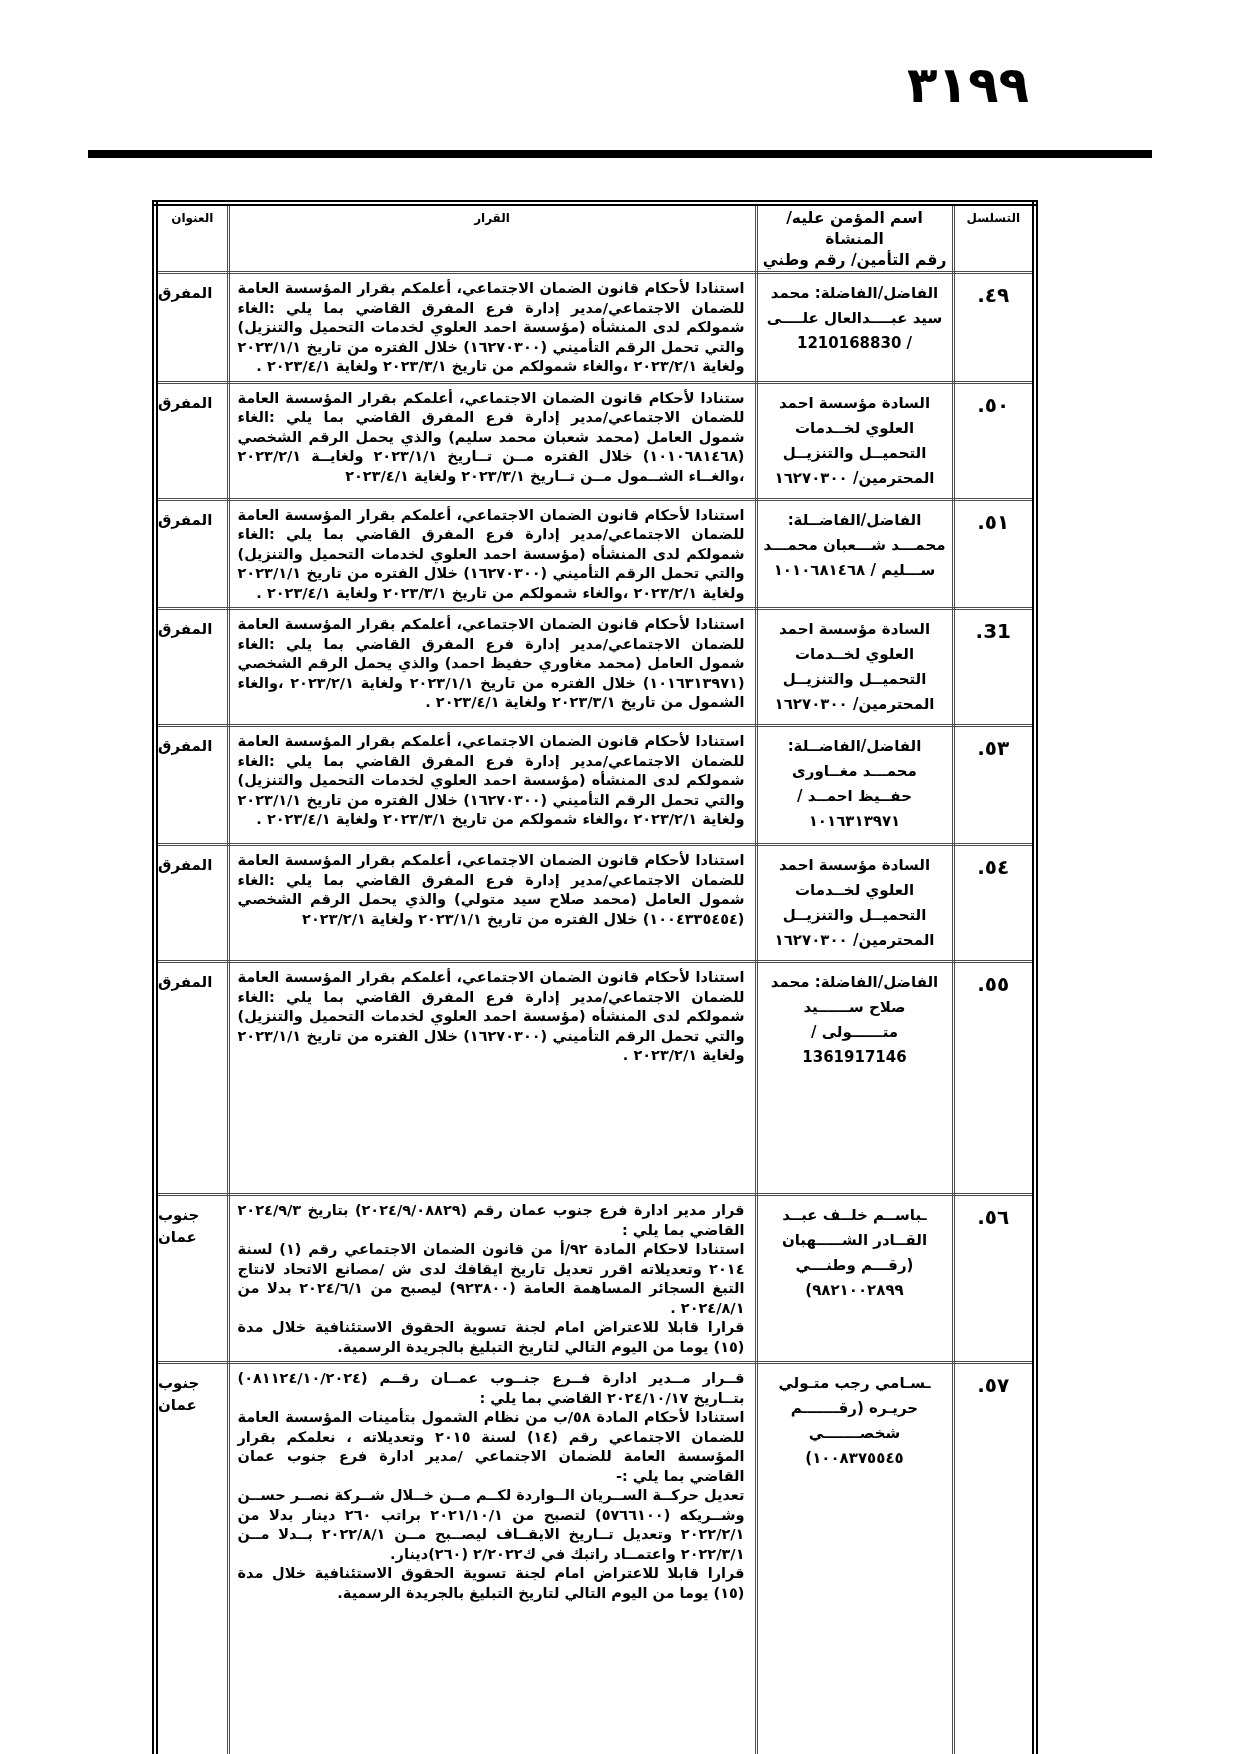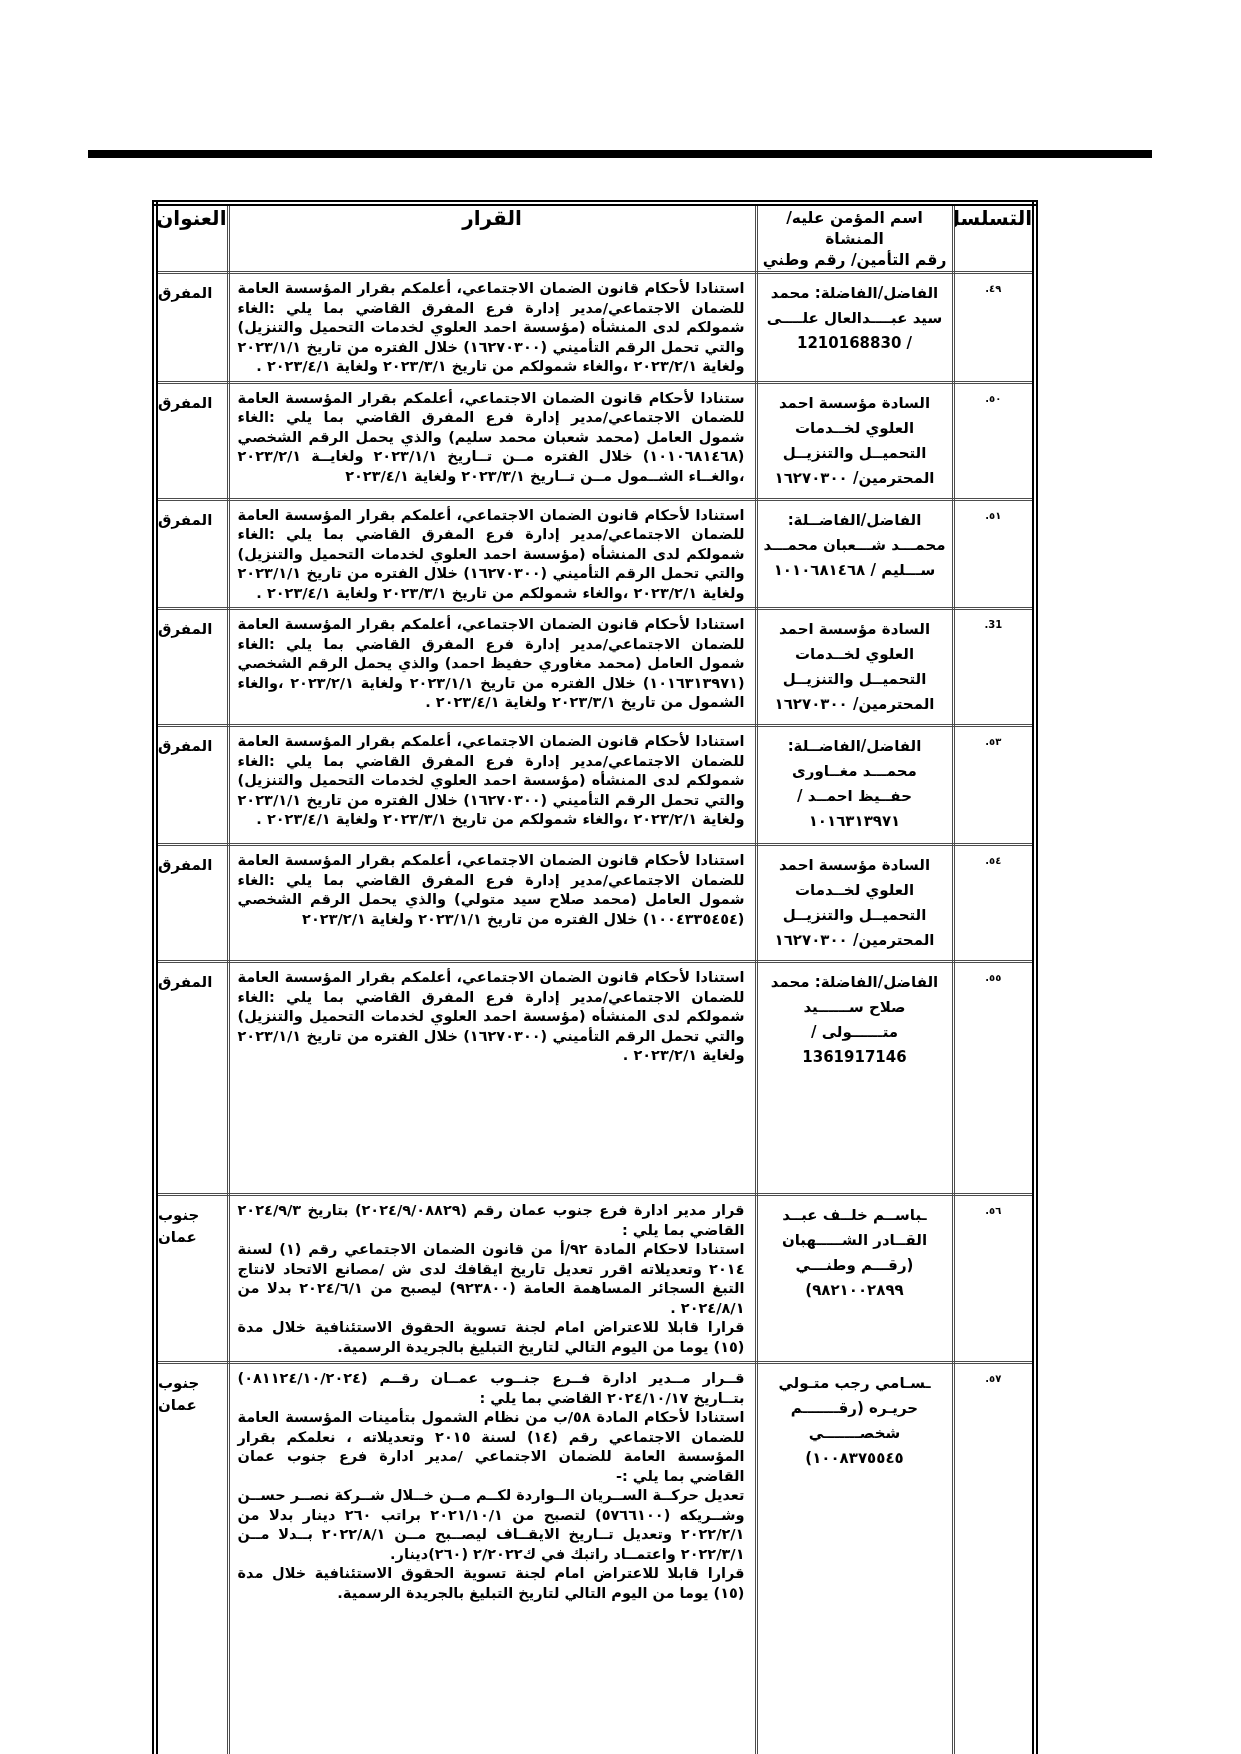--- a/index.html
+++ b/index.html
@@ -26,23 +26,23 @@
   
   .gazette-table {
     position:absolute; top:200px; left:152px; width:880px;
     border-collapse:collapse; table-layout:fixed;
     border:6px double #000;
   }
   .gazette-table th, .gazette-table td {
     border:3px double #4c4c4c; vertical-align:top; overflow:hidden;
   }
   thead tr { height:47px; }
-  th { font-size:20px; line-height:21px; text-align:center; padding-top:2px; }
+  th { font-size:12px; line-height:21px; text-align:center; padding-top:2px; }
   .h-name { white-space:pre-line; font-size:15.5px; }
-  .c-serial   { text-align:center; font-size:10px; padding-top:9px; }
+  .c-serial   { text-align:center; font-size:20px; padding-top:9px; }
   .c-name     { text-align:center; font-size:15px; line-height:25px; padding:7px 6px; }
   .c-decision {
     text-align:justify; font-size:14.5px; line-height:19.5px;
     padding:5px 10px 4px 8px; white-space:pre-line;
   }
   .c-address  { text-align:left; font-size:15px; line-height:22px; padding-top:8px; }
   tbody tr:nth-child(1) { height:98px; }
   tbody tr:nth-child(2) { height:98px; }
   tbody tr:nth-child(3) { height:98px; }
   tbody tr:nth-child(4) { height:117px; }
@@ -50,20 +50,21 @@
   tbody tr:nth-child(6) { height:98px; }
   tbody tr:nth-child(7) { height:233px; }
   tbody tr:nth-child(8) { height:150px; }
   tbody tr:nth-child(9) { height:442px; }
 </style>
 </head>
 <body>
 
 <div class="page">
 
+  <div class="page-number">٣١٩٩</div>
   <div class="header-rule"></div>
 
   <table class="gazette-table">
     <colgroup>
       <col style="width:82px">
         <col style="width:197px">
         <col style="width:528px">
         <col style="width:73px">
     </colgroup>
     <thead>

